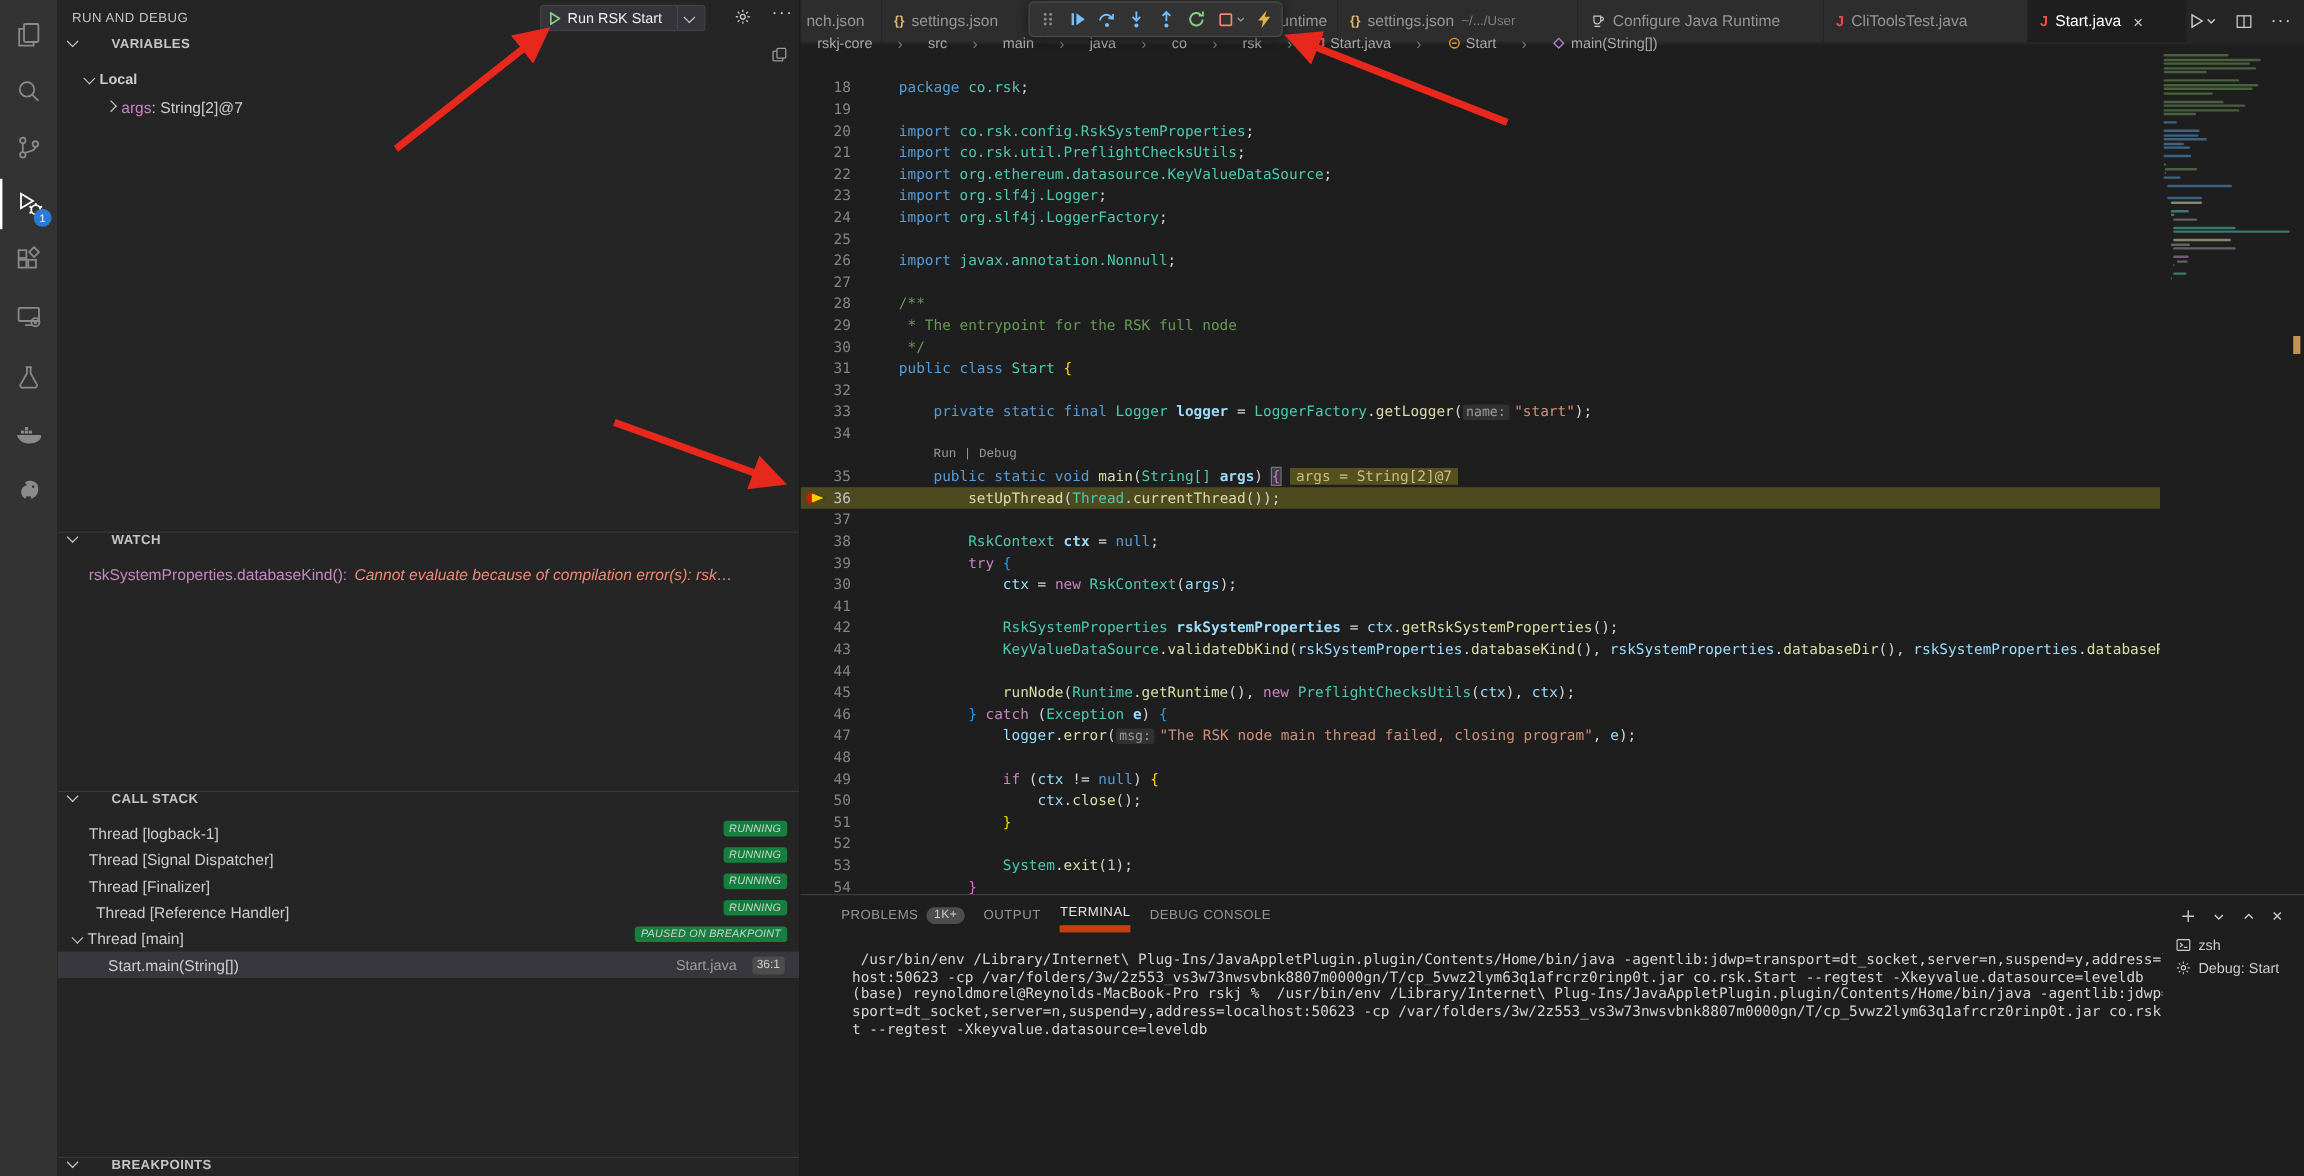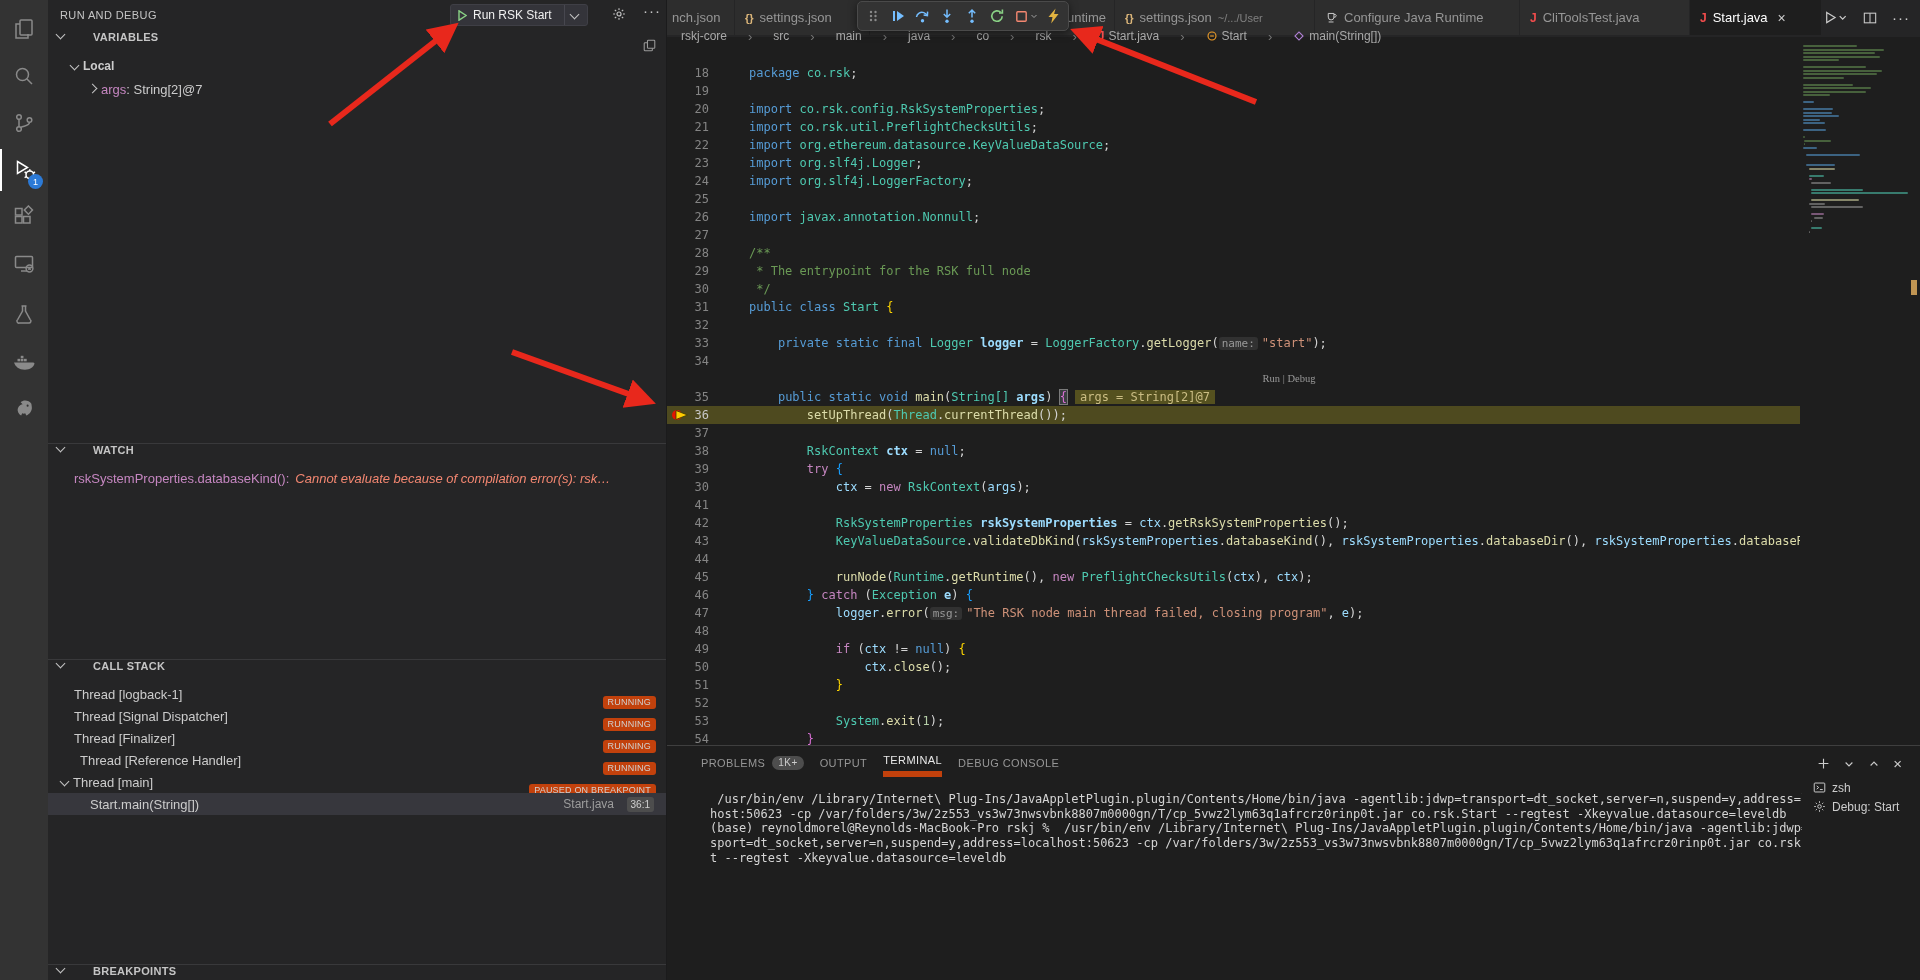--- a/index.html
+++ b/index.html
@@ -22,21 +22,21 @@
   .chev{display:inline-block;width:6px;height:6px;border-right:1.4px solid #c5c5c5;border-bottom:1.4px solid #c5c5c5;transform:rotate(45deg);margin:0 5px 2px 1px;flex:none;}
   .chev.closed{transform:rotate(-45deg);}
   .sec-head{position:absolute;left:0;right:0;height:22px;display:flex;padding-left:8px;font-size:11px;font-weight:bold;color:#c5c5c5;letter-spacing:.3px;border-top:1px solid #39393b;box-sizing:border-box;cursor:pointer;gap:24px;}
   .sec-head.noline{border-top:none;}
   .sb-row{position:absolute;left:0;right:0;height:22px;display:flex;align-items:center;font-size:13px;color:#cccccc;white-space:nowrap;cursor:pointer;}
   .var-name{color:#c586c0;}
   .var-val{color:#cccccc;}
   .watch-row{overflow:hidden;}
   .watch-expr{color:#c586c0;margin-right:6px;}
   .watch-val{color:#f48771;font-style:italic;}
-  .thread-badge{position:absolute;right:10px;top:13px;background:#c2410c;color:#d0d0d0;font-size:9px;letter-spacing:.2px;border-radius:3px;padding:2px 5px;line-height:1;}
+  .thread-badge{position:absolute;right:10px;top:1px;background:#15803d;color:#d0d0d0;font-size:9px;letter-spacing:.2px;border-radius:3px;padding:2px 5px;line-height:1;font-style:italic;}
   .frame-row{background:#37373d;}
   .frame-file{position:absolute;right:52px;color:#9d9d9d;font-size:12px;}
   .frame-pos{position:absolute;right:12px;background:#4d4d4d;color:#d0d0d0;font-size:10px;border-radius:3px;padding:1px 4px;line-height:1.3;}
   
   .editor{position:absolute;left:667px;top:0;width:1253px;height:745px;background:#1e1e1e;overflow:hidden;}
   .tabbar{position:absolute;top:0;left:0;right:0;height:37px;background:#252526;display:flex;}
   .tab{height:35px;box-sizing:border-box;display:flex;align-items:center;gap:6px;padding:0 10px;font-size:13px;color:#969696;background:#2d2d2d;border-right:1px solid #252526;overflow:hidden;white-space:nowrap;flex:none;cursor:pointer;}
   .tab.active{background:#1e1e1e;color:#ffffff;}
   .tab .suffix{font-size:11px;color:#808080;}
   .tab .close{margin-left:4px;color:#cccccc;font-size:14px;}
@@ -52,21 +52,21 @@
   .bc-item{display:flex;align-items:center;gap:4px;cursor:pointer;}
   .copy-icon{position:absolute;left:643px;top:39px;color:#9a9a9a;z-index:2;}
   
   .code{position:absolute;top:57px;left:0;width:1133px;bottom:0;overflow:hidden;padding-top:7px;}
   .row{position:relative;height:18px;line-height:18px;white-space:pre;font-family:"DejaVu Sans Mono",monospace;font-size:12px;}
   .row .gut{position:absolute;left:0;width:42px;text-align:right;color:#858585;}
   .row.cur .gut{color:#c6c6c6;}
   .row .txt{position:absolute;left:82px;top:0;}
   .row.cur{background:#4e4a1f;}
   .bp-ic{position:absolute;left:3px;top:1px;}
-  .lens{color:#999999;font-size:10.5px;font-family:Liberation Serif, serif;height:18px;line-height:18px;padding-left:111px;cursor:pointer;text-align:center;}
+  .lens{color:#999999;font-size:10.5px;font-family:Liberation Mono, monospace;height:18px;line-height:18px;padding-left:111px;cursor:pointer;}
   .tok-kw{color:#569cd6;}.tok-ctrl{color:#c586c0;}.tok-type{color:#4ec9b0;}.tok-ns{color:#4ec9b0;text-align:right;}
   .tok-var{color:#9cdcfe;}.tok-varb{color:#9cdcfe;font-weight:bold;}.tok-fn{color:#dcdcaa;}
   .tok-str{color:#ce9178;}.tok-com{color:#6a9955;}.tok-num{color:#b5cea8;}.tok-pun{color:#d4d4d4;}
   .tok-brace1{color:#ffd700;}.tok-brace2{color:#da70d6;}.tok-brace3{color:#179fff;}
   .tok-inlay{background:#313131;color:#999999;border-radius:3px;padding:0 3px;font-size:11px;margin-right:4px;}
   .tok-bracebox{color:#da70d6;outline:1px solid #7a7a7a;background:#3a3d41;}
   .dbg-hint{background:#55511f;color:#cbbd84;margin-left:8px;padding:0 5px;}
   
   .minimap{position:absolute;left:1133px;top:40px;width:105px;height:640px;}
   .mm-bar{position:absolute;height:2.2px;border-radius:1px;opacity:.55;}

